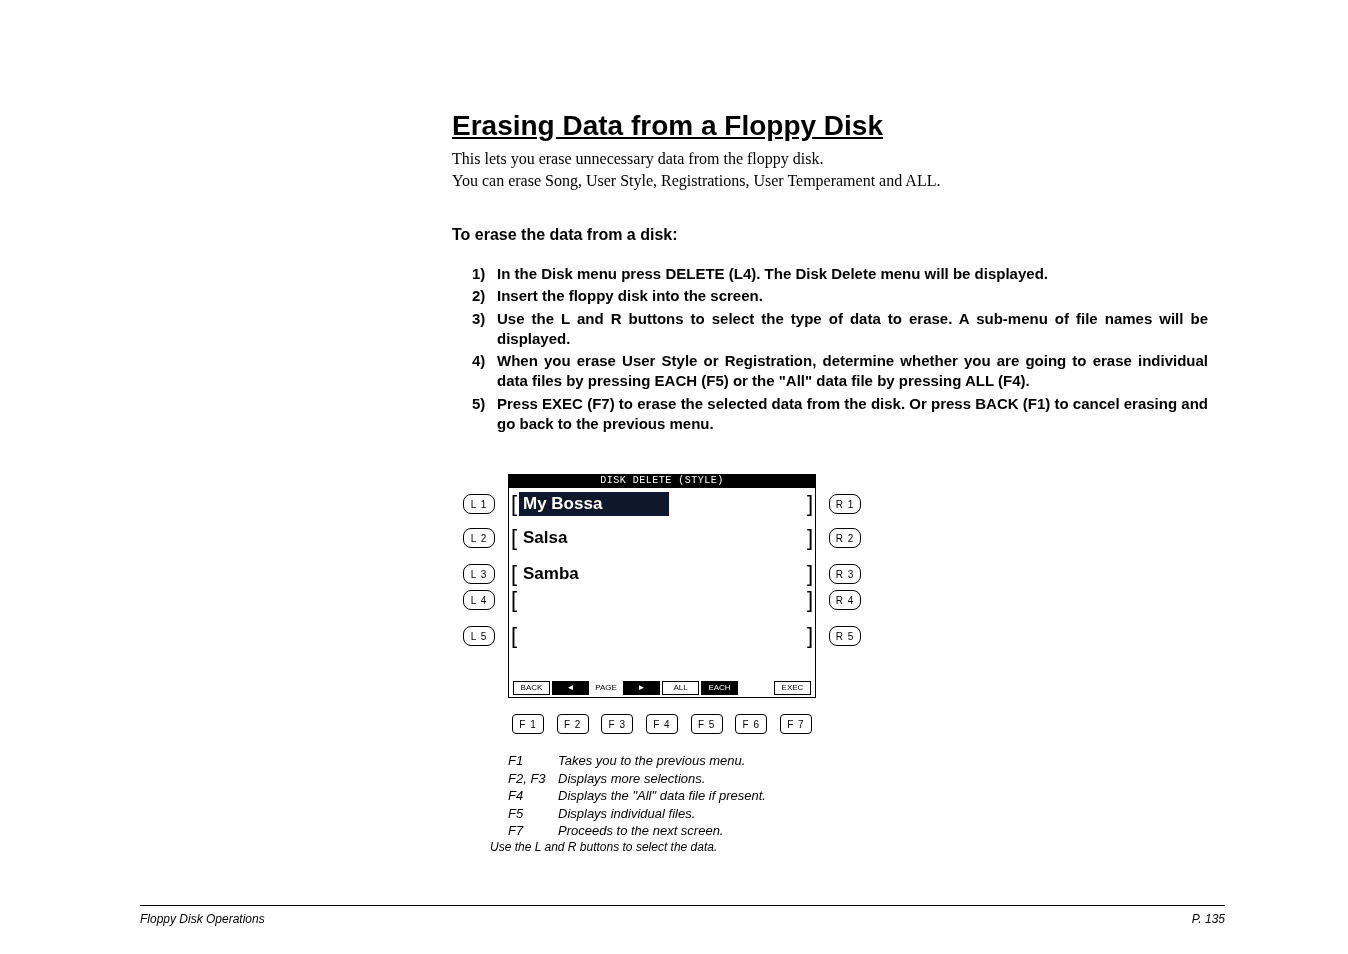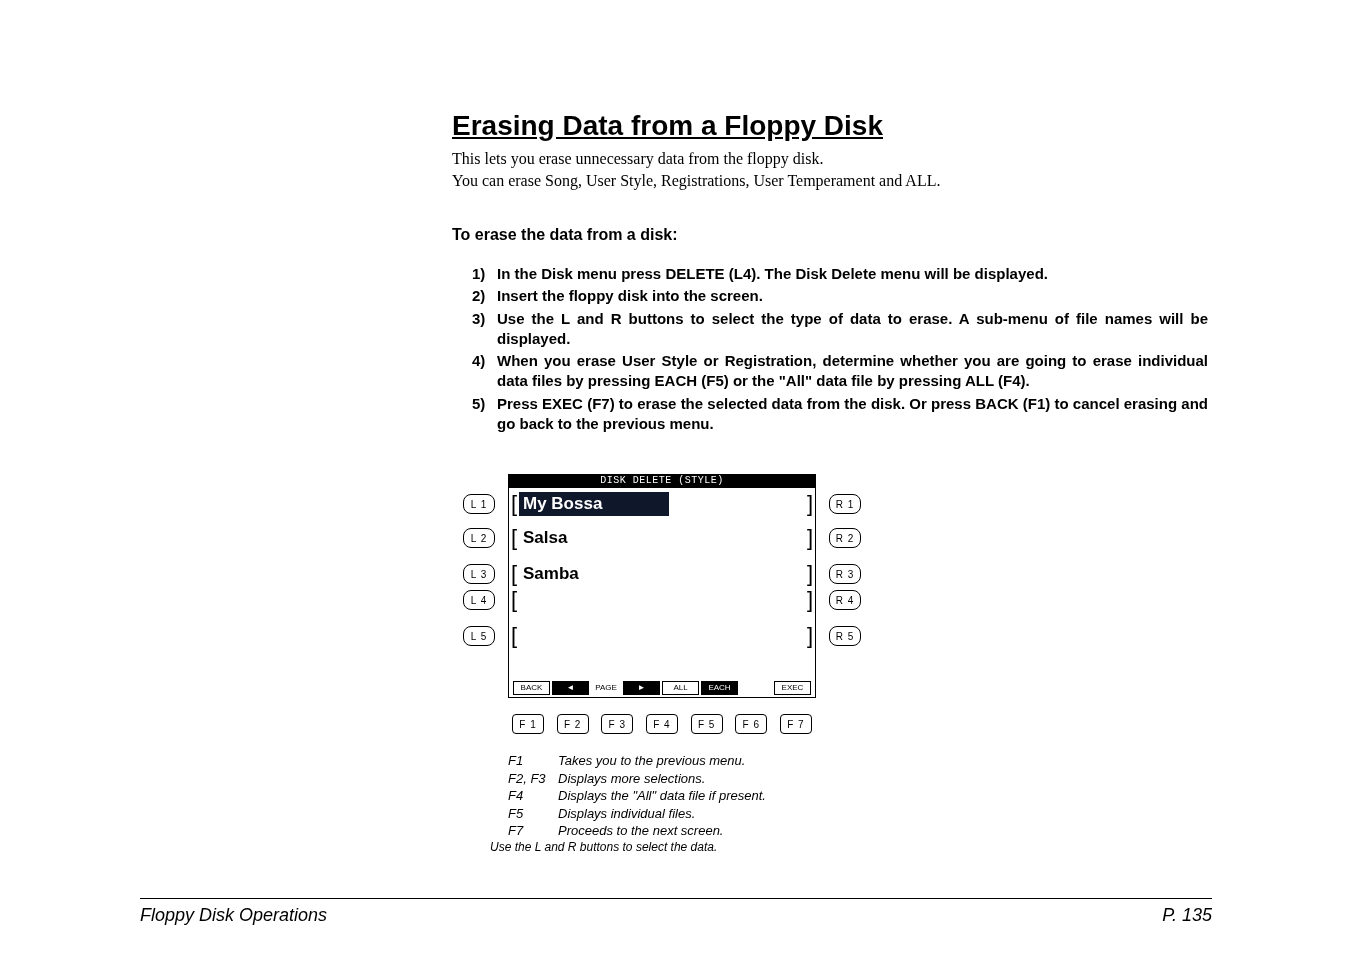--- a/index.html
+++ b/index.html
@@ -193,28 +193,28 @@
     .side-note {
       font-family: Arial, sans-serif;
       font-style: italic;
       font-size: 12px;
       margin-left: 28px;
     }
     .footer {
       position: absolute;
       bottom: 28px;
       left: 140px;
-      right: 136px;
+      right: 123px;
       border-top: 1px solid #000;
       padding-top: 6px;
       display: flex;
       justify-content: space-between;
       font-family: Arial, sans-serif;
       font-style: italic;
-      font-size: 18px;
+      font-size: 12px;
       align-items: flex-end;
     }
     .spacer { flex: 1; }
   </style>
 </head>
 <body>
 
 <h1 class="title">Erasing Data from a Floppy Disk</h1>
 <div class="intro">
   <div>This lets you erase unnecessary data from the floppy disk.</div>

